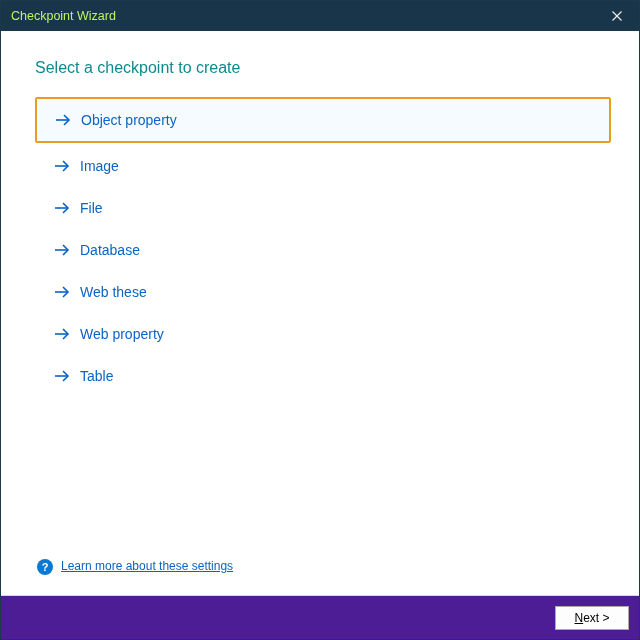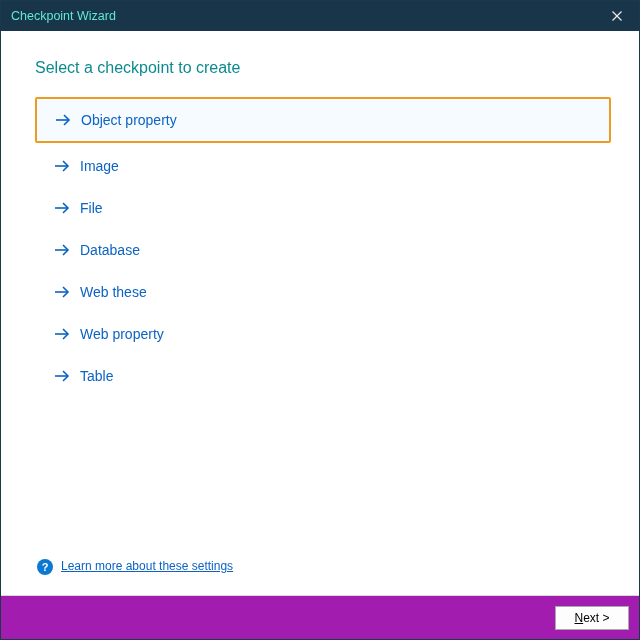--- a/index.html
+++ b/index.html
@@ -13,21 +13,21 @@
     }
     .window {
       width: 640px;
       height: 640px;
       border: 1px solid #1a3a4a;
       display: flex;
       flex-direction: column;
     }
     .titlebar {
       background: #193549;
-      color: #5eead4;
+      color: #bef264;
       height: 30px;
       display: flex;
       align-items: center;
       justify-content: space-between;
       padding-left: 10px;
       flex-shrink: 0;
     }
     .titlebar-title {
       font-size: 12.5px;
     }
@@ -107,21 +107,21 @@
       color: #fff;
       font-weight: bold;
       font-size: 11px;
       position: absolute;
       top: 50%;
       left: 50%;
       transform: translate(-50%, -52%);
     }
     .footer {
       border-top: 1px solid #d9d9d9;
-      background: #a21caf;
+      background: #4c1d95;
       height: 44px;
       display: flex;
       align-items: center;
       justify-content: flex-end;
       gap: 8px;
       padding: 0 10px;
       flex-shrink: 0;
     }
     .btn {
       min-width: 74px;

